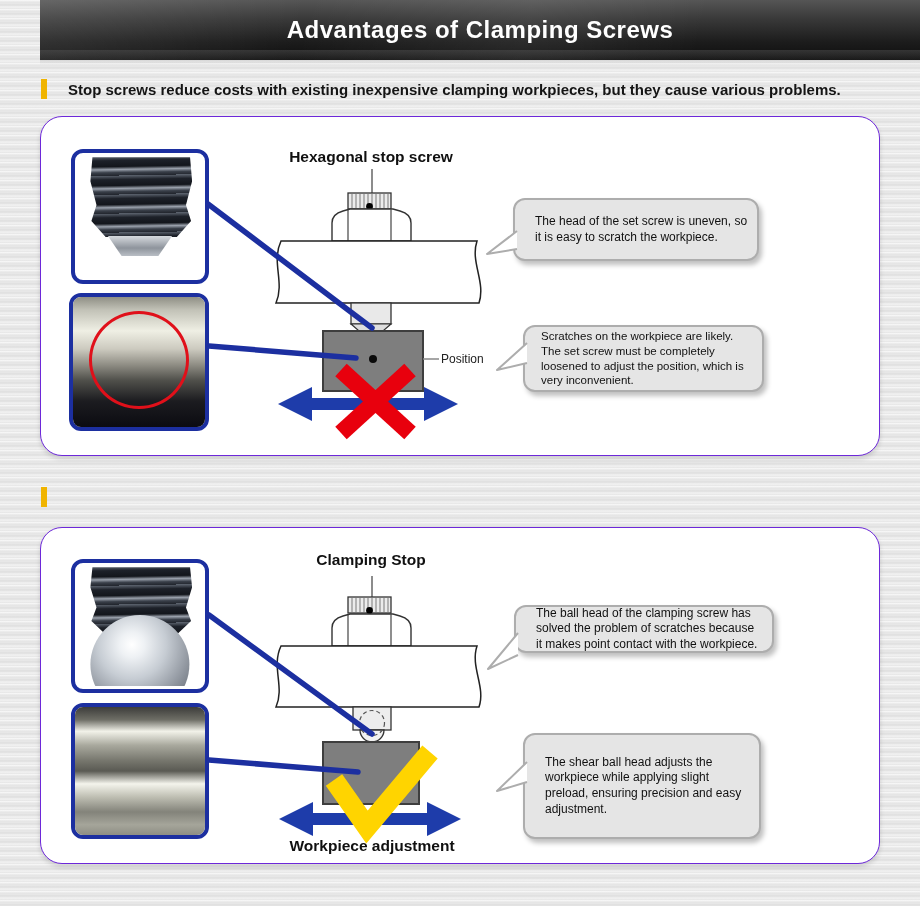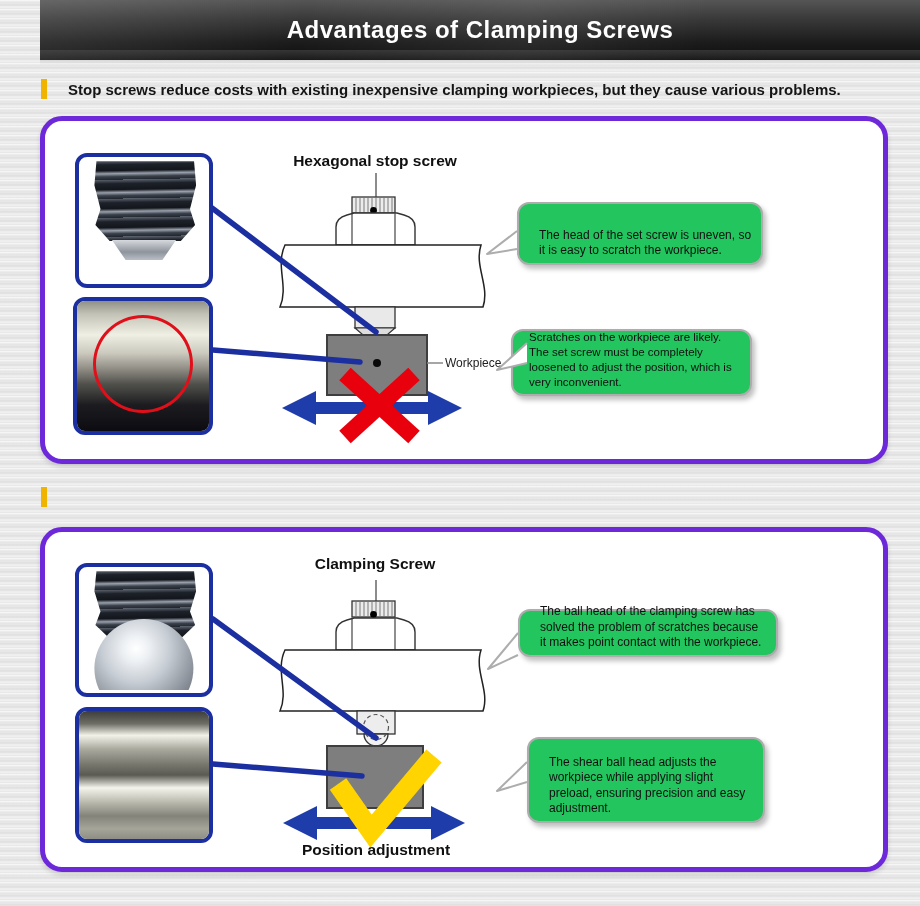--- a/index.html
+++ b/index.html
@@ -24,21 +24,21 @@
     background:linear-gradient(105deg,rgba(255,255,255,.10) 0%,rgba(255,255,255,0) 30%,rgba(255,255,255,.07) 55%,rgba(255,255,255,0) 75%);}
   .banner h1{margin:0;color:#fff;font-size:24px;font-weight:bold;letter-spacing:.5px;z-index:1;}
   .banner-shadow{left:40px;top:50px;width:880px;height:15px;
     background:linear-gradient(180deg,rgba(90,90,90,.45),rgba(230,230,230,0));}
   
   .sec-heading{left:41px;height:22px;display:flex;align-items:center;gap:21px;}
   .sec-bar{width:6px;height:20px;background:#f0b400;flex:0 0 auto;}
   .sec-text{font-size:15px;font-weight:bold;color:#151515;white-space:nowrap;}
   
   .panel{left:40px;width:838px;background:#fff;border-radius:22px;
-    border:5px solid #6d28d9;box-shadow:0 3px 5px rgba(0,0,0,.14);}
+    border:1px solid #6d28d9;box-shadow:0 3px 5px rgba(0,0,0,.14);}
   
   .frame{position:absolute;box-sizing:border-box;border:4px solid #1c2fa0;border-radius:12px;
     background:#fff;overflow:hidden;}
   .photo-pad{position:absolute;inset:3px;border-radius:6px;overflow:hidden;background:#fff;}
   .photo-fill{position:absolute;inset:0;overflow:hidden;}
   .threads{position:absolute;left:10%;right:8%;top:1%;height:66%;
     background:repeating-linear-gradient(179deg,#5a616c 0px,#1d2129 4px,#13161c 10px,#9aa1ac 13px,#3a404a 16px,#23272f 19px);
     clip-path:polygon(2% 0,98% 0,100% 30%,94% 60%,99% 80%,85% 100%,15% 100%,1% 80%,6% 60%,0 30%);}
   .threads.ball-type{height:56%;}
   .cup-tip{position:absolute;left:24%;right:24%;top:66%;height:17%;
@@ -51,23 +51,23 @@
     background:linear-gradient(180deg,#8f8f85 0%,#c2c2b7 10%,#efefe4 26%,#cccabf 40%,#908e85 52%,#50504b 64%,#1c1c20 80%,#0b0b11 100%);}
   .red-circle{position:absolute;left:16px;top:14px;width:94px;height:92px;border:3px solid #e0101a;border-radius:50%;}
   .shaft-smooth{position:absolute;inset:0;
     background:linear-gradient(180deg,#3c3c3a 0%,#6e6e66 10%,#f2f2e9 19%,#a8a89d 30%,#76766d 42%,#5a5a53 50%,#f4f4ec 60%,#c0c0b4 70%,#83837a 82%,#a5a59a 92%,#8e8e84 100%);}
   
   .diag-title{position:absolute;width:200px;text-align:center;font-size:15.5px;font-weight:bold;color:#101010;}
   .workpiece-label{position:absolute;font-size:12px;color:#222;}
   .caption{position:absolute;width:220px;text-align:center;font-size:15.5px;font-weight:bold;color:#101010;}
   .diagram{position:absolute;left:0;top:0;pointer-events:none;}
   
-  .bubble{position:absolute;box-sizing:border-box;background:#22c55e;border:2px solid #adadad;
+  .bubble{position:absolute;box-sizing:border-box;background:#e5e5e5;border:2px solid #adadad;
     border-radius:12px;box-shadow:3px 4px 5px rgba(0,0,0,.25);z-index:10;
-    display:flex;align-items:flex-end;}
+    display:flex;align-items:center;}
   .bubble-text{font-size:12px;line-height:1.3;color:#111;white-space:pre-line;padding:4px 8px 4px 20px;}
   .tails{left:0;top:0;z-index:40;pointer-events:none;}
 </style>
 </head>
 <body>
 
 <div class="abs banner">
   <div class="banner-sheen"></div>
   <h1>Advantages of Clamping Screws</h1>
 </div>
@@ -126,27 +126,27 @@
     <line x1="168" y1="229" x2="315" y2="241" stroke="#1c2fa0" stroke-width="5.5" stroke-linecap="round"></line>
 
     <polygon points="237,287 271,270 271,281 383,281 383,270 417,287 383,304 383,293 271,293 271,304" fill="#1e3caa"></polygon>
 
     <g stroke="#e8000d" stroke-width="17">
       <line x1="300" y1="253" x2="369" y2="316"></line>
       <line x1="369" y1="253" x2="300" y2="316"></line>
     </g>
   </svg>
 
-  <span class="workpiece-label" style="left:400px;top:235px;">Workpiece</span>
+  <span class="workpiece-label" style="left:400px;top:235px;">Position</span>
 
   <div class="bubble" style="left:472px;top:81px;width:246px;height:63px;">
     <div class="bubble-text">The head of the set screw is uneven, so
 it is easy to scratch the workpiece.</div>
   </div>
-  <div class="bubble" style="left:466px;top:208px;width:241px;height:67px;">
+  <div class="bubble" style="left:482px;top:208px;width:241px;height:67px;">
     <div class="bubble-text" style="font-size:11.5px;padding-left:16px;">Scratches on the workpiece are likely.
 The set screw must be completely
 loosened to adjust the position, which is
 very inconvenient.</div>
   </div>
 </div>
 
 <div class="abs sec-heading" style="top:486px;">
   <div class="sec-bar"></div>
 </div>
@@ -159,21 +159,21 @@
       <div class="ball"></div>
     </div>
   </div>
 
   <div class="frame" style="left:30px;top:175px;width:138px;height:136px;">
     <div class="photo-fill">
       <div class="shaft-smooth"></div>
     </div>
   </div>
 
-  <div class="diag-title" style="left:230px;top:23px;">Clamping Screw</div>
+  <div class="diag-title" style="left:230px;top:23px;">Clamping Stop</div>
 
   <svg class="diagram" width="838" height="335" viewBox="0 0 838 335">
     <line x1="331" y1="48" x2="331" y2="71" stroke="#666" stroke-width="1.5"></line>
     <g>
       <rect x="307" y="69" width="43" height="16" fill="#ececec" stroke="#333" stroke-width="1.3"></rect>
       <path d="M311,70V84M315,70V84M319,70V84M323,70V84M327,70V84M331,70V84M335,70V84M339,70V84M343,70V84M347,70V84" stroke="#7a7a7a" stroke-width="1" fill="none"></path>
       <circle cx="328.5" cy="82.5" r="3.4" fill="#000"></circle>
     </g>
     <g>
       <path d="M291,118 L291,100 Q291,91 302,88 L309,86 L352,86 L359,88 Q370,91 370,100 L370,118 Z" fill="#fff" stroke="#333" stroke-width="1.4"></path>
@@ -186,28 +186,28 @@
       <path d="M319,202 A12 12 0 0 0 343,202 Z" fill="#f1f1f1" stroke="#333" stroke-width="1.3"></path>
       <circle cx="331" cy="195" r="12.5" fill="none" stroke="#555" stroke-width="1.2" stroke-dasharray="4,3"></circle>
     </g>
     <rect x="282" y="214" width="96" height="62" fill="#7e7e7e" stroke="#3e3e3e" stroke-width="2"></rect>
     <line x1="168" y1="87" x2="331" y2="206" stroke="#1c2fa0" stroke-width="5.5" stroke-linecap="round"></line>
     <line x1="168" y1="232" x2="317" y2="244" stroke="#1c2fa0" stroke-width="5.5" stroke-linecap="round"></line>
     <polygon points="238,291 272,274 272,285 386,285 386,274 420,291 386,308 386,297 272,297 272,308" fill="#1e3caa"></polygon>
     <polyline points="293,252 326,299 389,224" fill="none" stroke="#ffd400" stroke-width="20"></polyline>
   </svg>
 
-  <div class="caption" style="left:221px;top:309px;">Position adjustment</div>
+  <div class="caption" style="left:221px;top:309px;">Workpiece adjustment</div>
 
   <div class="bubble" style="left:473px;top:77px;width:260px;height:48px;">
     <div class="bubble-text">The ball head of the clamping screw has
 solved the problem of scratches because
 it makes point contact with the workpiece.</div>
   </div>
-  <div class="bubble" style="left:482px;top:205px;width:238px;height:86px;">
+  <div class="bubble" style="left:482px;top:205px;width:238px;height:106px;">
     <div class="bubble-text">The shear ball head adjusts the
 workpiece while applying slight
 preload, ensuring precision and easy
 adjustment.</div>
   </div>
 </div>
 
 <svg class="abs tails" width="920" height="906" viewBox="0 0 920 906">
   <path d="M517,231 L487,254 L517,249" fill="#fff" stroke="#adadad" stroke-width="2" stroke-linejoin="round"></path>
   <path d="M527,343 L497,370 L527,363" fill="#fff" stroke="#adadad" stroke-width="2" stroke-linejoin="round"></path>

